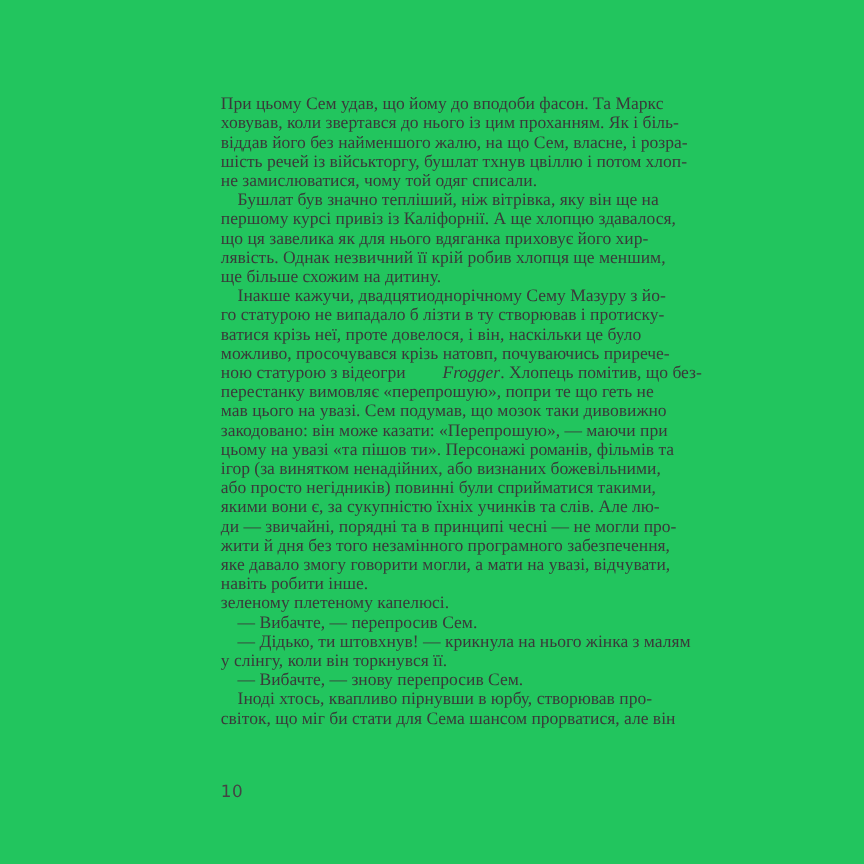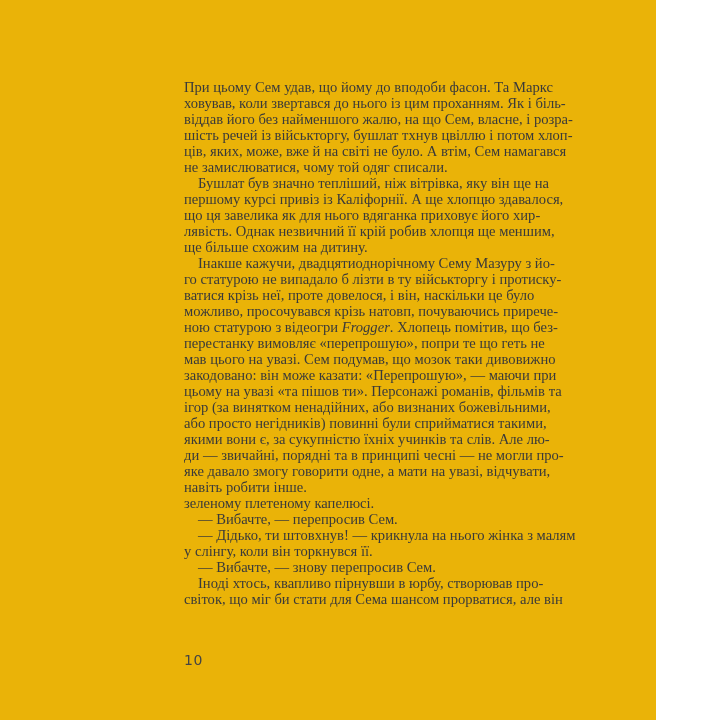--- a/index.html
+++ b/index.html
@@ -1,68 +1,68 @@
 <!DOCTYPE html>
 <html><head>
 <meta charset="utf-8">
 <style>
   html, body { margin: 0; padding: 0; background: #ffffff; }
   body { width: 720px; height: 720px; position: relative; overflow: hidden; }
   .page {
-    position: absolute; left: 0; top: 0; width: 656px; height: 720px;
-    background: #eab308;
+    position: absolute; left: 0; top: 0; width: 720px; height: 720px;
+    background: #22c55e;
   }
   .text-block {
     position: absolute; left: 184px; top: 79px; width: 345px;
     font-family: "Liberation Serif", "DejaVu Serif", serif;
     font-size: 14.6px; line-height: 16px; color: #3a3a3a;
   }
   .line {
     display: block; white-space: nowrap; text-align: justify;
     text-align-last: justify; height: 16px; overflow: visible;
   }
   .line.last { text-align-last: left; }
   .line.indent { padding-left: 14px; }
-  .line em { font-style: italic; }
+  .line em { font-style: italic; margin-left: 27px; }
   .page-number {
     position: absolute; left: 184px; top: 652px;
     font-family: "DejaVu Sans", "Liberation Sans", sans-serif;
     font-size: 14px; color: #444; letter-spacing: 0.5px;
   }
 </style>
 </head>
 <body>
 
 <div class="page">
   <div class="text-block">
     <span class="line">При цьому Сем удав, що йому до вподоби фасон. Та Маркс</span>
     <span class="line">ховував, коли звертався до нього із цим проханням. Як і біль-</span>
     <span class="line">віддав його без найменшого жалю, на що Сем, власне, і розра-</span>
     <span class="line">шість речей із військторгу, бушлат тхнув цвіллю і потом хлоп-</span>
-    <span class="line">ців, яких, може, вже й на світі не було. А втім, Сем намагався</span>
     <span class="line last">не замислюватися, чому той одяг списали.</span>
     <span class="line indent">Бушлат був значно тепліший, ніж вітрівка, яку він ще на</span>
     <span class="line">першому курсі привіз із Каліфорнії. А ще хлопцю здавалося,</span>
     <span class="line">що ця завелика як для нього вдяганка приховує його хир-</span>
     <span class="line">лявість. Однак незвичний її крій робив хлопця ще меншим,</span>
     <span class="line last">ще більше схожим на дитину.</span>
     <span class="line indent">Інакше кажучи, двадцятиоднорічному Сему Мазуру з йо-</span>
-    <span class="line">го статурою не випадало б лізти в ту військторгу і протиску-</span>
+    <span class="line">го статурою не випадало б лізти в ту створював і протиску-</span>
     <span class="line">ватися крізь неї, проте довелося, і він, наскільки це було</span>
     <span class="line">можливо, просочувався крізь натовп, почуваючись прирече-</span>
     <span class="line"><span>ною статурою з відеогри </span><em>Frogger</em><span>. Хлопець помітив, що без-</span></span>
     <span class="line">перестанку вимовляє «перепрошую», попри те що геть не</span>
     <span class="line">мав цього на увазі. Сем подумав, що мозок таки дивовижно</span>
     <span class="line">закодовано: він може казати: «Перепрошую», — маючи при</span>
     <span class="line">цьому на увазі «та пішов ти». Персонажі романів, фільмів та</span>
     <span class="line">ігор (за винятком ненадійних, або визнаних божевільними,</span>
     <span class="line">або просто негідників) повинні були сприйматися такими,</span>
     <span class="line">якими вони є, за сукупністю їхніх учинків та слів. Але лю-</span>
     <span class="line">ди — звичайні, порядні та в принципі чесні — не могли про-</span>
-    <span class="line">яке давало змогу говорити одне, а мати на увазі, відчувати,</span>
+    <span class="line">жити й дня без того незамінного програмного забезпечення,</span>
+    <span class="line">яке давало змогу говорити могли, а мати на увазі, відчувати,</span>
     <span class="line last">навіть робити інше.</span>
     <span class="line last">зеленому плетеному капелюсі.</span>
     <span class="line indent last">— Вибачте, — перепросив Сем.</span>
     <span class="line indent">— Дідько, ти штовхнув! — крикнула на нього жінка з малям</span>
     <span class="line last">у слінгу, коли він торкнувся її.</span>
     <span class="line indent last">— Вибачте, — знову перепросив Сем.</span>
     <span class="line indent">Іноді хтось, квапливо пірнувши в юрбу, створював про-</span>
     <span class="line">світок, що міг би стати для Сема шансом прорватися, але він</span>
   </div>
   <div class="page-number">10</div>

